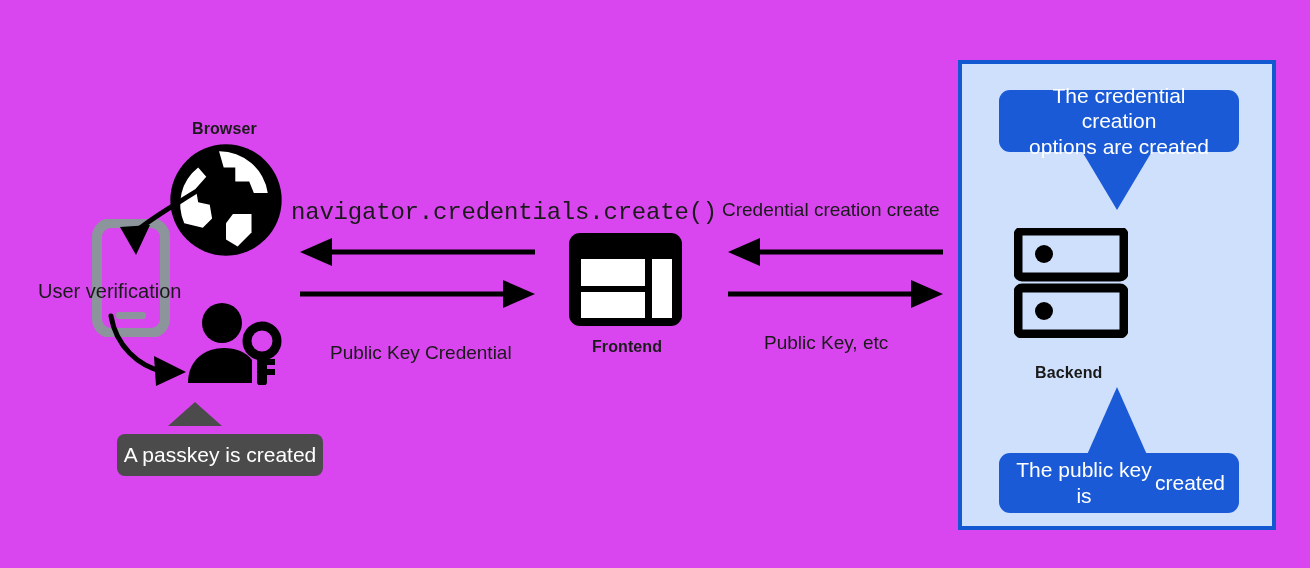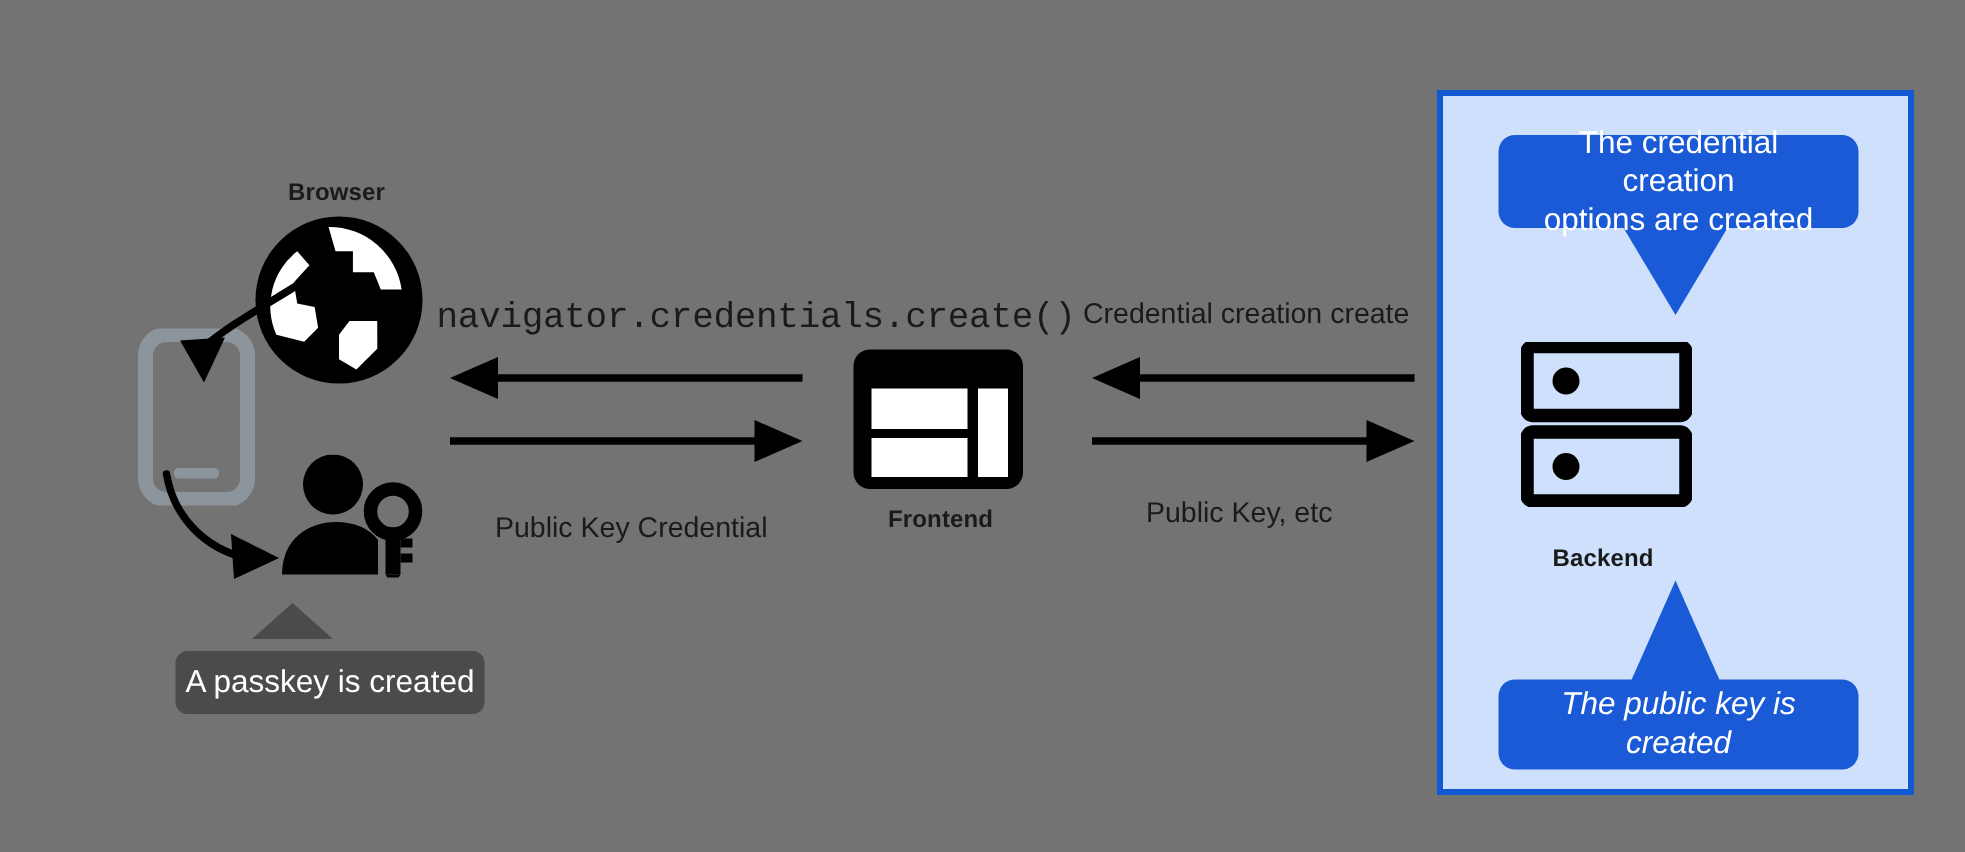--- a/index.html
+++ b/index.html
@@ -8,21 +8,21 @@
     background: #ffffff;
   }
   body {
     font-family: "Liberation Sans", sans-serif;
     -webkit-font-smoothing: antialiased;
   }
   #canvas {
     position: relative;
     width: 1310px;
     height: 568px;
-    background: #737373;
+    background: #d946ef;
     overflow: hidden;
   }
   .abs { position: absolute; }
 
   
   .label {
     position: absolute;
     font-family: "Liberation Sans", sans-serif;
     color: #1a1a1a;
     white-space: nowrap;
@@ -124,21 +124,21 @@
   <div class="callout-tail tail-down abs" style="left:1080px; top:148px;"></div>
 
   <div class="callout" style="left:999px; top:90px; width:240px; height:62px;"></div>
   <div class="callout" style="left:999px; top:90px; width:240px; height:62px; background:transparent; flex-direction:column; pointer-events:none;">
     <span class="callout-text">The credential creation</span>
     <span class="callout-text">options are created</span>
   </div>
 
   <div class="callout-tail tail-up abs" style="left:1086px; top:387px;"></div>
 
-  <div class="callout" style="left:999px; top:453px; width:240px; height:60px; flex-direction:column;font-style:italic;">
+  <div class="callout" style="left:999px; top:453px; width:240px; height:60px; flex-direction:row;">
     <span class="callout-text">The public key is</span>
     <span class="callout-text">created</span>
   </div>
 
   <div class="icon" style="left:1014px; top:228px; width:114px; height:110px;">
     <svg width="114" height="110" viewBox="0 0 114 110">
       <rect x="4" y="3" width="106" height="46" rx="4" ry="4" fill="none" stroke="#000000" stroke-width="9"></rect>
       <circle cx="30" cy="26" r="9" fill="#000000"></circle>
       <rect x="4" y="60" width="106" height="46" rx="4" ry="4" fill="none" stroke="#000000" stroke-width="9"></rect>
       <circle cx="30" cy="83" r="9" fill="#000000"></circle>
@@ -178,20 +178,21 @@
   <svg class="arrow-svg" style="left:100px; top:185px; width:110px; height:90px;" width="110" height="90" viewBox="0 0 110 90">
     <path d="M100 4 C 78 18, 52 32, 34 48" fill="none" stroke="#000000" stroke-width="5" stroke-linecap="round"></path>
     <polygon points="36,70 20,42 50,40" fill="#000000"></polygon>
   </svg>
 
   <svg class="arrow-svg" style="left:102px; top:312px; width:110px; height:85px;" width="110" height="85" viewBox="0 0 110 85">
     <path d="M9 4 C 14 34, 36 54, 62 60" fill="none" stroke="#000000" stroke-width="5" stroke-linecap="round"></path>
     <polygon points="52,44 84,60 54,74" fill="#000000"></polygon>
   </svg>
 
+  <div class="label" style="left:38px; top:279px; font-size:20px;">User verification</div>
 
   <div class="icon" style="left:186px; top:303px; width:98px; height:82px;">
     <svg width="98" height="82" viewBox="0 0 98 82">
       <circle cx="36" cy="20" r="20" fill="#000000"></circle>
       <path d="M2 80 C 2 56, 20 45, 38 45 C 50 45, 60 49, 66 57 L66 80 Z" fill="#000000"></path>
       <circle cx="76" cy="38" r="15" fill="none" stroke="#000000" stroke-width="9"></circle>
       <rect x="71" y="50" width="10" height="30" fill="#000000"></rect>
       <rect x="81" y="56" width="8" height="6" fill="#000000"></rect>
       <rect x="81" y="66" width="8" height="6" fill="#000000"></rect>
       <polygon points="71,80 81,80 76,88" fill="#000000"></polygon>

